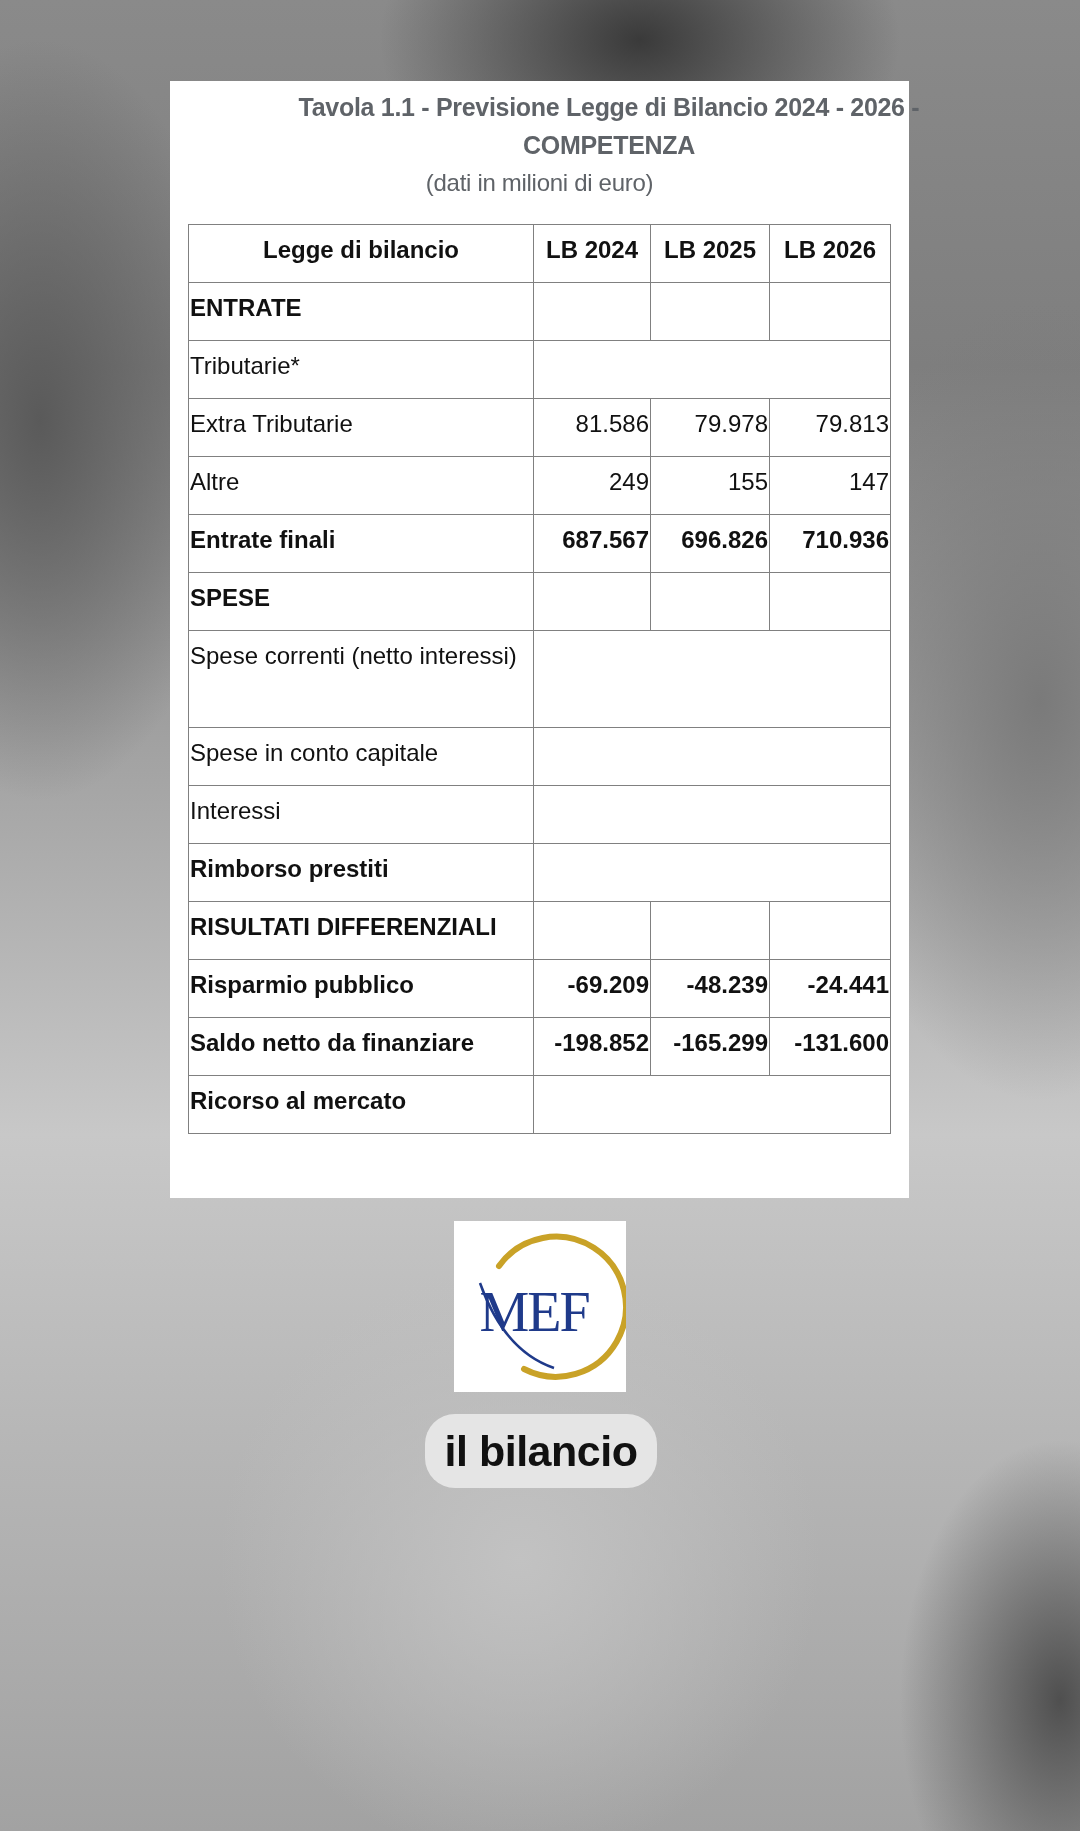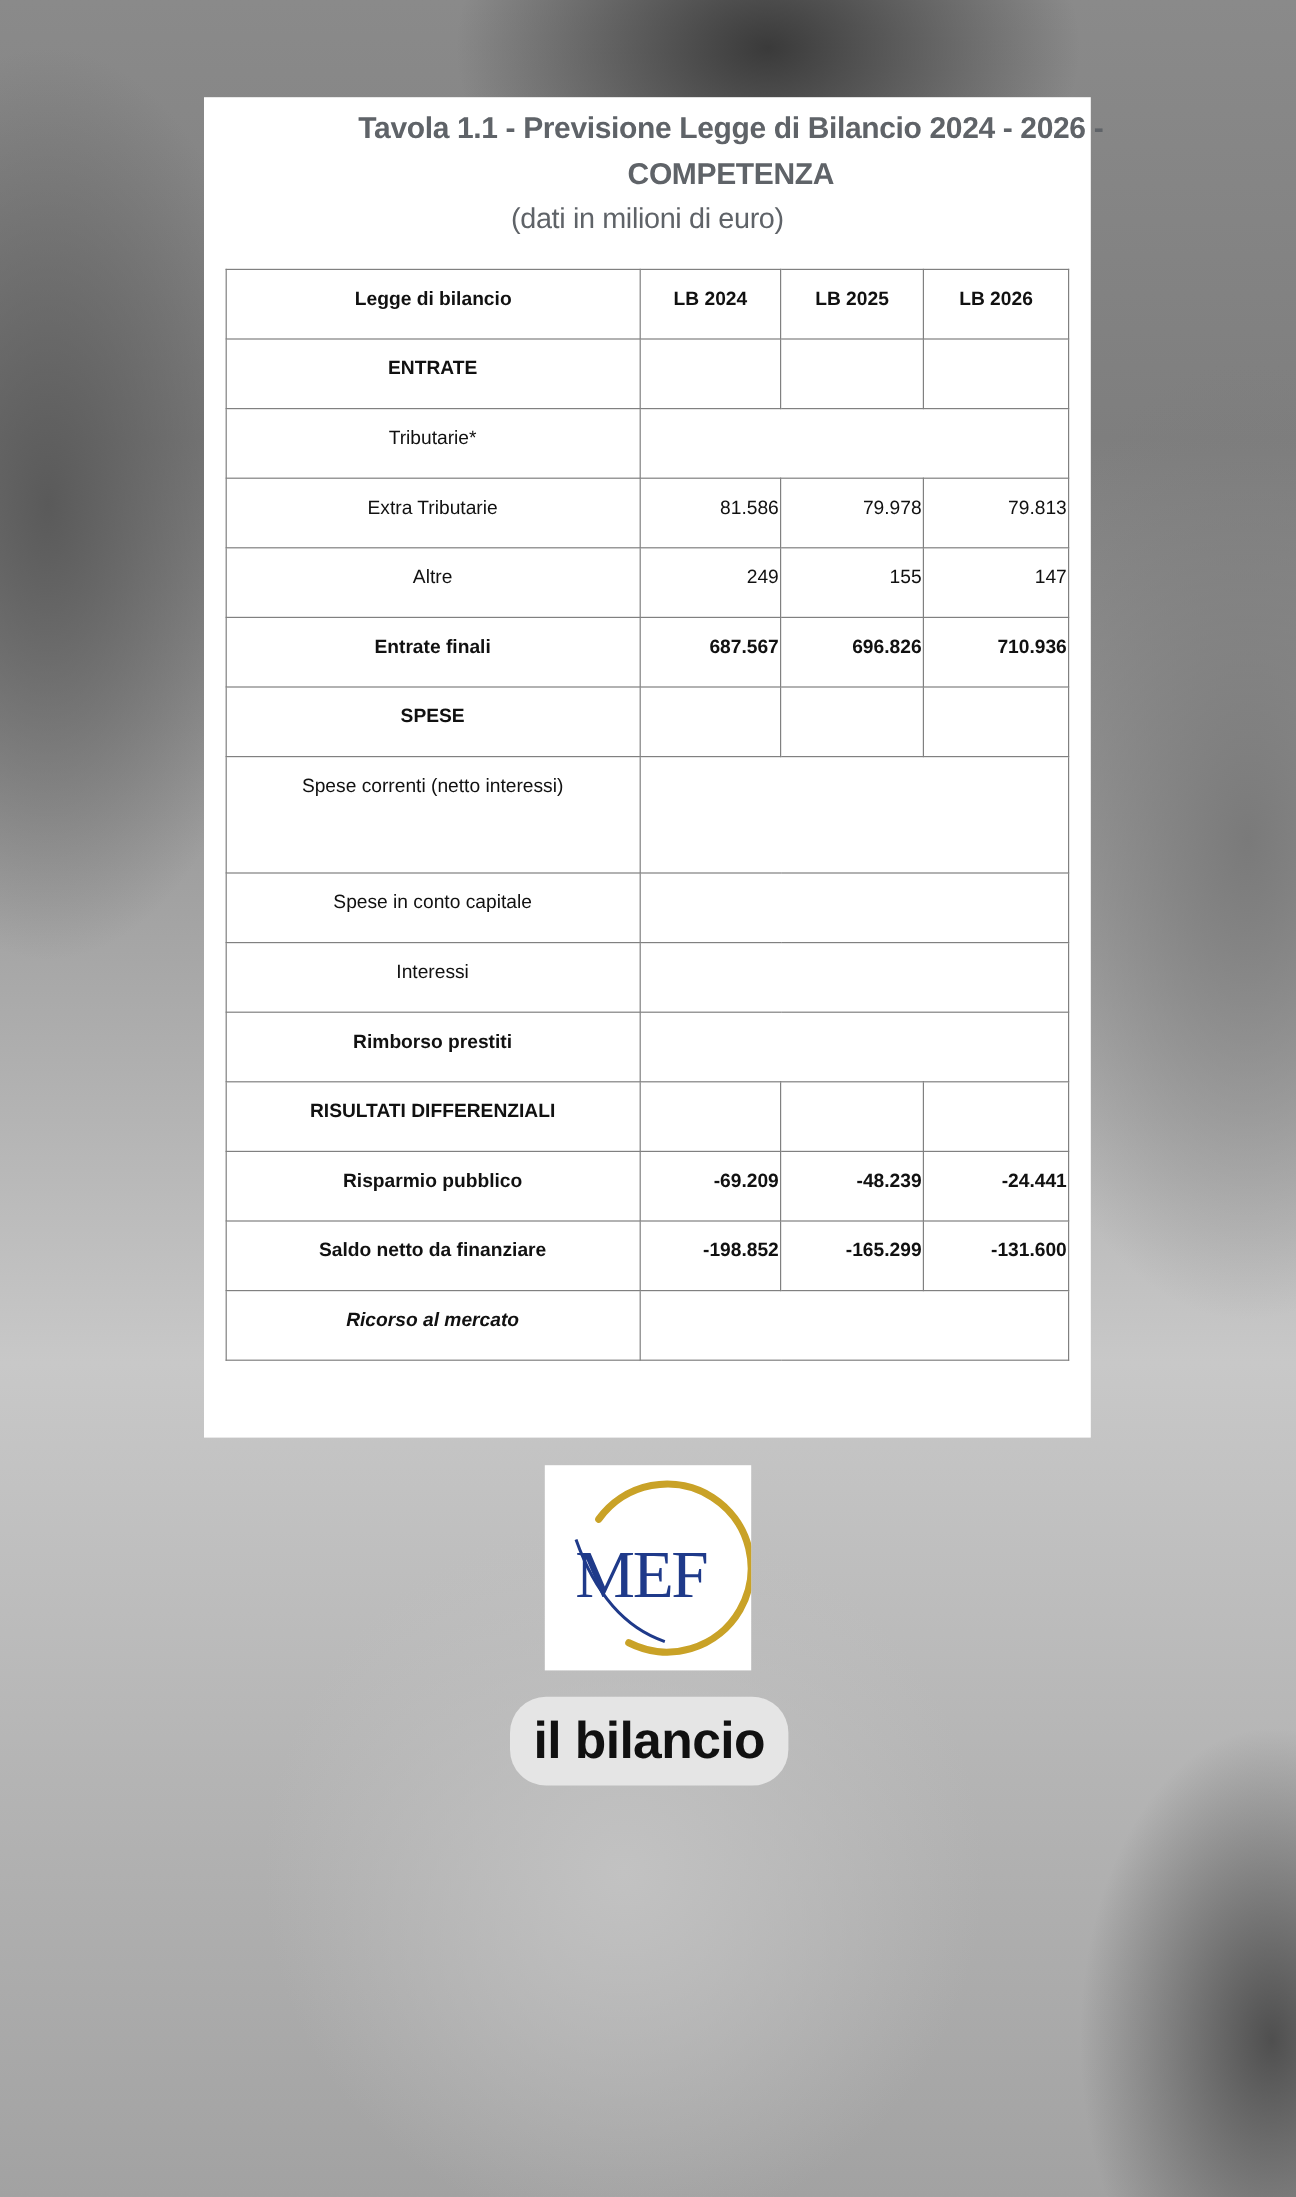--- a/index.html
+++ b/index.html
@@ -61,35 +61,35 @@
       width: 702px;
       border-collapse: collapse;
       table-layout: fixed;
       font-family: "Liberation Sans", sans-serif;
       color: #111111;
     }
     table.budget td, table.budget th {
       border: 1.5px solid #808080;
       padding: 0 2px 0 2px;
       vertical-align: top;
-      font-size: 16px;
+      font-size: 24px;
       line-height: 38px;
       overflow: hidden;
       white-space: nowrap;
     }
     table.budget th {
       font-weight: bold;
       text-align: center;
       padding-top: 6px;
     }
     table.budget td {
       padding-top: 6px;
     }
     table.budget td.label {
-      text-align: center;
+      text-align: left;
       padding-left: 1px;
     }
     table.budget td.num {
       text-align: right;
       padding-right: 1px;
       margin-top: 48px;
     }
     table.budget tr.bold td { font-weight: bold; }
     table.budget tr.regular td { font-weight: normal; }
     table.budget td.merged {
@@ -232,21 +232,21 @@
         <td class="num">-24.441</td>
       </tr>
 
       <tr class="bold" style="height:58px;">
         <td class="label">Saldo netto da finanziare</td>
         <td class="num">-198.852</td>
         <td class="num">-165.299</td>
         <td class="num">-131.600</td>
       </tr>
 
-      <tr class="bold" style="height:58px;font-style:italic;">
+      <tr class="bold" style="height:58px;">
         <td class="label">Ricorso al mercato</td>
         <td class="merged" colspan="3"></td>
       </tr>
     </tbody>
   </table>
 </div>
 
 <div class="logo-box">
   <svg width="172" height="171" viewBox="0 0 172 171">
 

